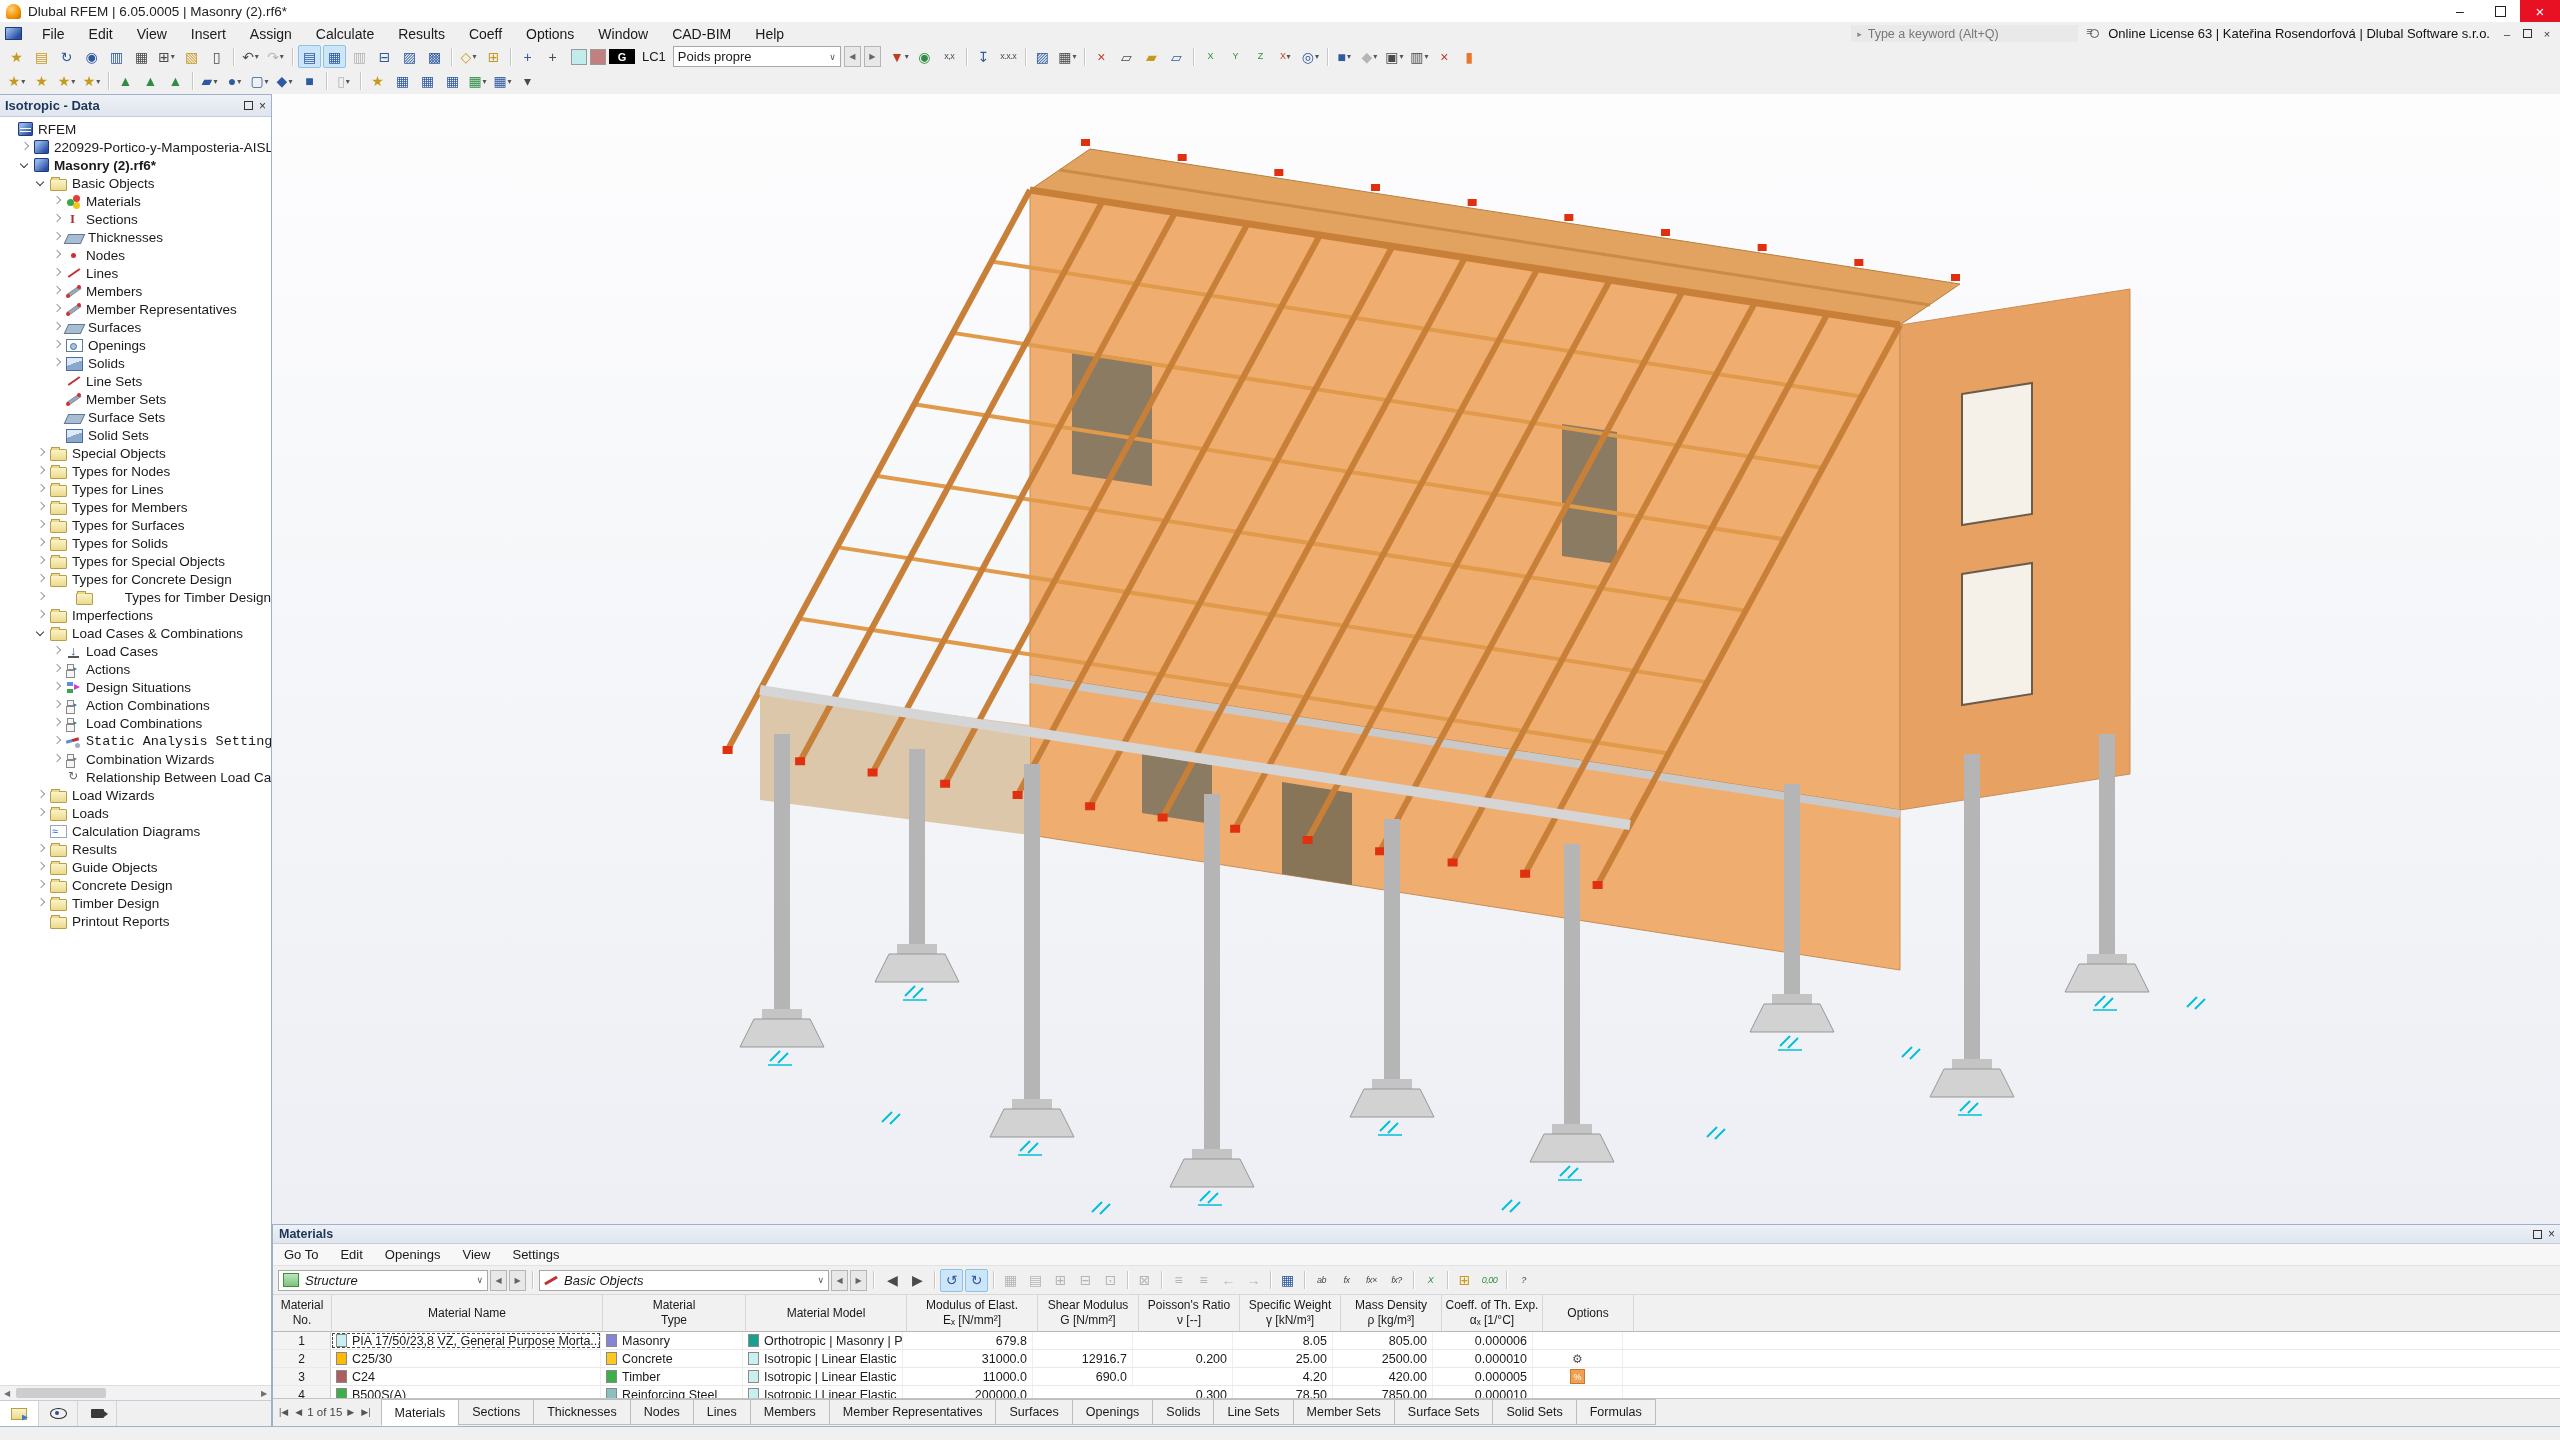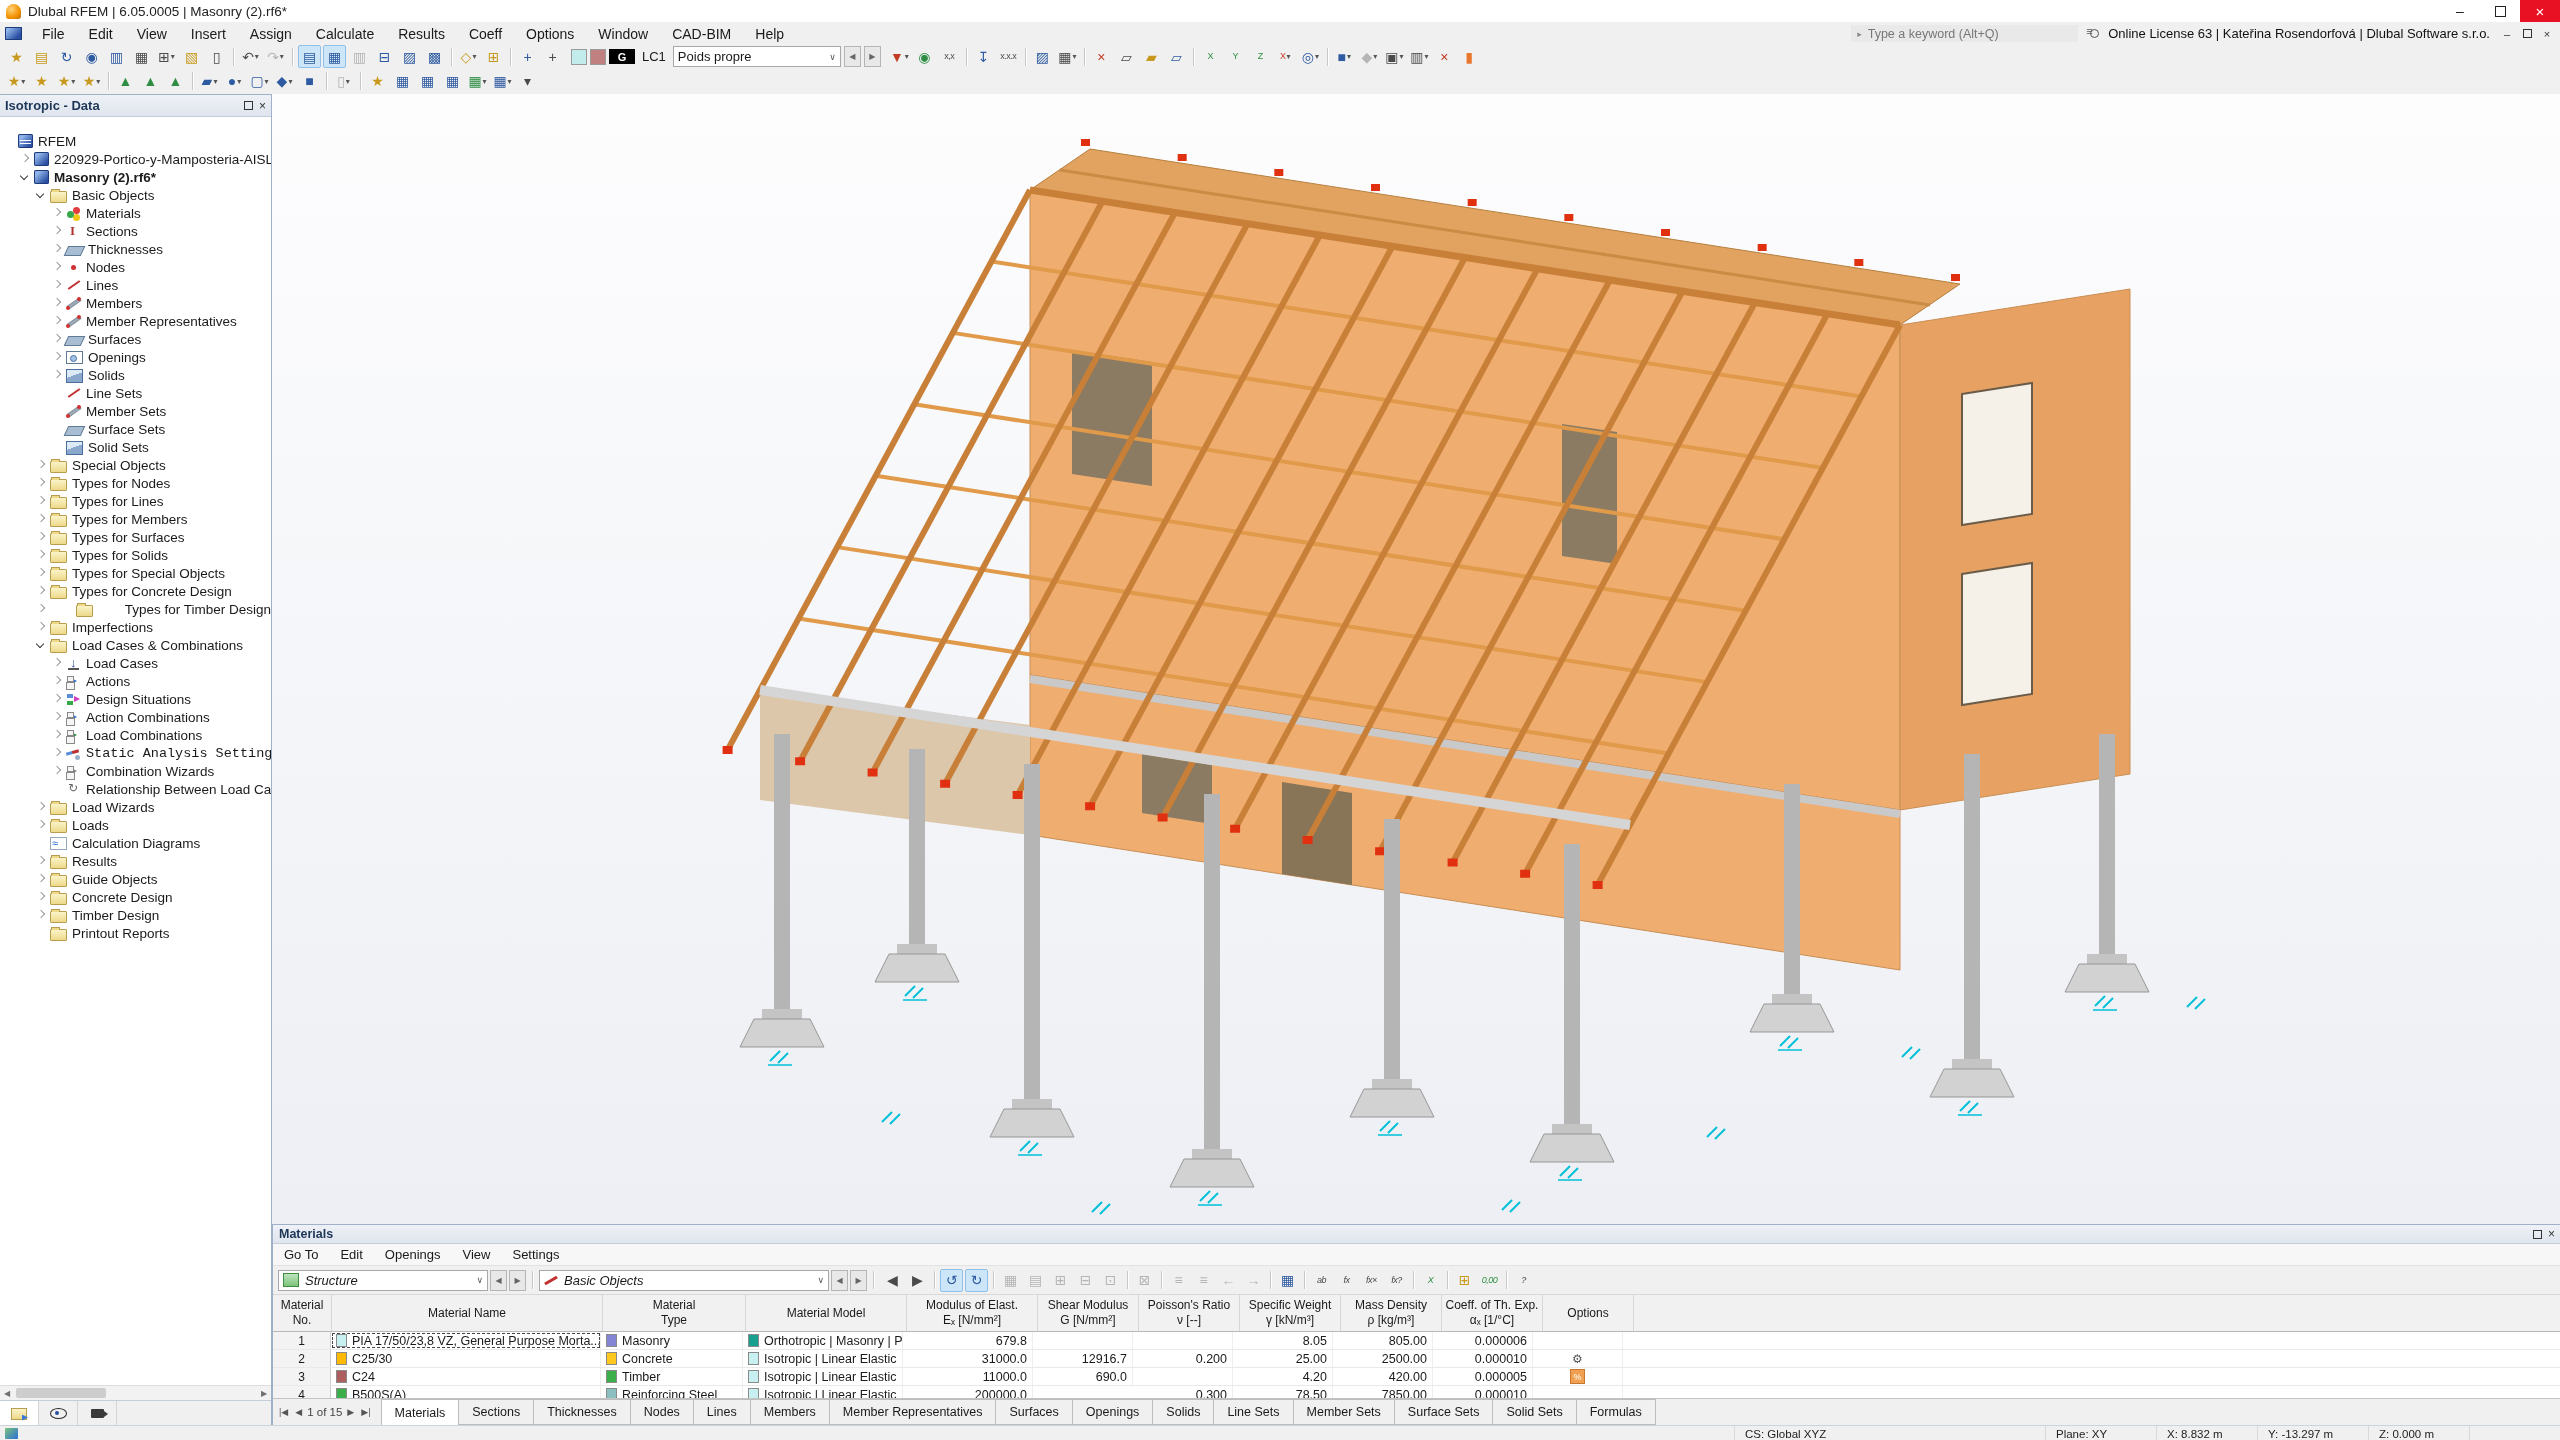--- a/index.html
+++ b/index.html
@@ -65,21 +65,21 @@
   .spin-btn{width:15px;height:19px;border:1px solid #b5b5b5;background:#e8e8e8;display:flex;
             align-items:center;justify-content:center;font-size:8px;color:#666;}
 
   
   #navigator{left:0;top:94px;width:271px;height:1331px;background:#fff;
              border:1px solid #9fb0c8;border-left:none;display:flex;flex-direction:column;}
   #nav-header{height:21px;background:linear-gradient(#eef1f6,#dfe5ee);display:flex;
               align-items:center;padding:0 5px;border-bottom:1px solid #c4cdd9;}
   #nav-title{font-size:13px;font-weight:bold;color:#1d3557;}
   #nav-header .hdr-ic{margin-left:auto;display:flex;gap:6px;align-items:center;}
-  #nav-tree{flex:0 0 auto;padding-top:15px;overflow:hidden;}
+  #nav-tree{flex:0 0 auto;padding-top:3px;overflow:hidden;}
   .tree-row{height:18px;display:flex;align-items:center;gap:5px;font-size:13.5px;white-space:nowrap;}
   .tree-row.bold{font-weight:bold;}
   .exp{width:8px;height:8px;flex:0 0 8px;position:relative;}
   .exp.closed::before{content:"";position:absolute;left:1px;top:0px;width:5px;height:5px;
       border-right:1.5px solid #9a9a9a;border-bottom:1.5px solid #9a9a9a;transform:rotate(-45deg);}
   .exp.open::before{content:"";position:absolute;left:0px;top:0px;width:5px;height:5px;
       border-right:1.5px solid #3a3a3a;border-bottom:1.5px solid #3a3a3a;transform:rotate(45deg);}
   .ti{width:15px;height:14px;flex:0 0 15px;position:relative;display:inline-block;}
   .ti-rfem,.ti-model{background:linear-gradient(135deg,#8fb3e8 25%,#2a4fa3 80%);border-radius:2px;
       box-shadow:inset 0 0 0 1px #1d3a7a;}
@@ -1231,24 +1231,14 @@
           <span class="tab">Solids</span>
           <span class="tab">Line Sets</span>
           <span class="tab">Member Sets</span>
           <span class="tab">Surface Sets</span>
           <span class="tab">Solid Sets</span>
           <span class="tab">Formulas</span>
         </div>
     </div>
   </div>
 
-  <div id="statusbar" class="abs">
-    <span class="sb-icon"></span>
-    <span style="flex:1;"></span>
-    <span class="sb-cell" style="width:290px;">CS: Global XYZ</span>
-    <span class="sb-cell" style="width:90px;">Plane: XY</span>
-    <span class="sb-cell" style="width:80px;">X: 8.832 m</span>
-    <span class="sb-cell" style="width:90px;">Y: -13.297 m</span>
-    <span class="sb-cell" style="width:80px;">Z: 0.000 m</span>
-    <span class="sb-cell" style="width:70px;"></span>
-  </div>
 
 </div>
 
 </body></html>

